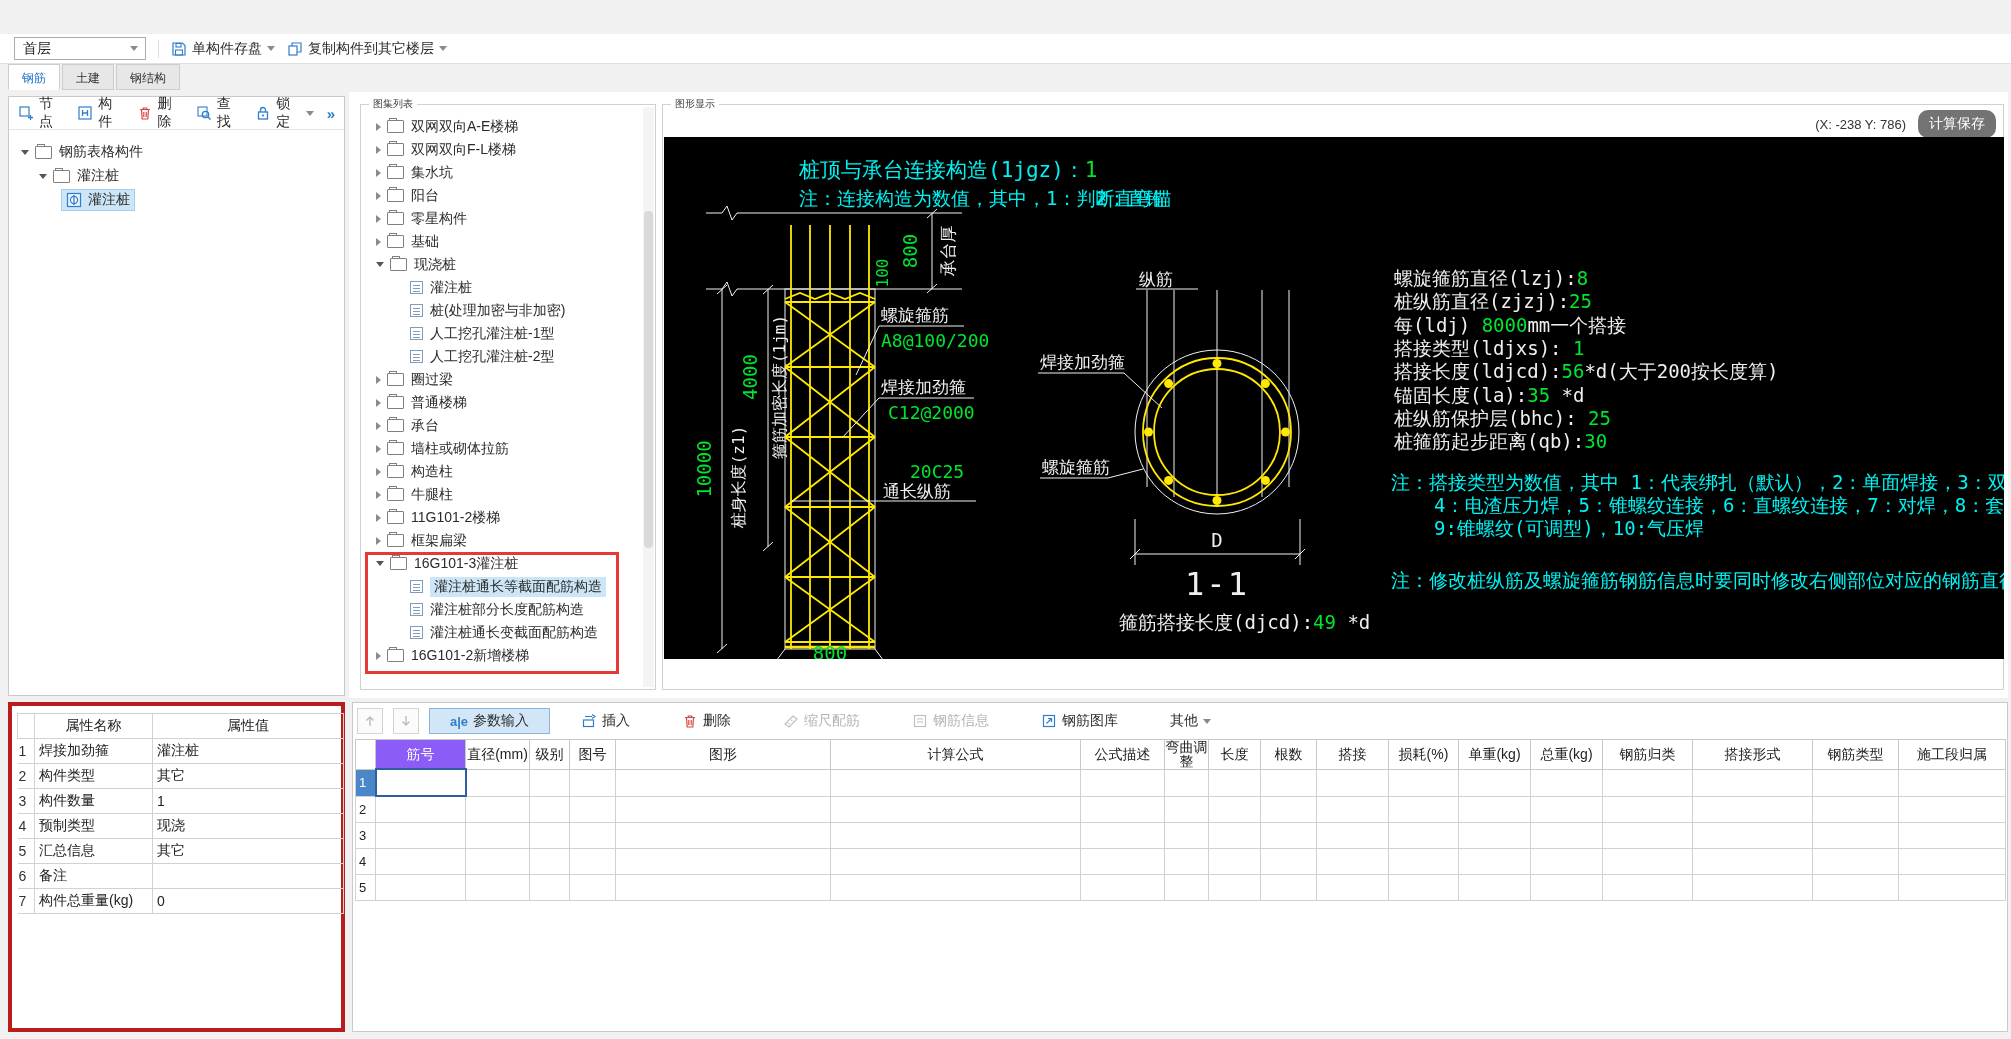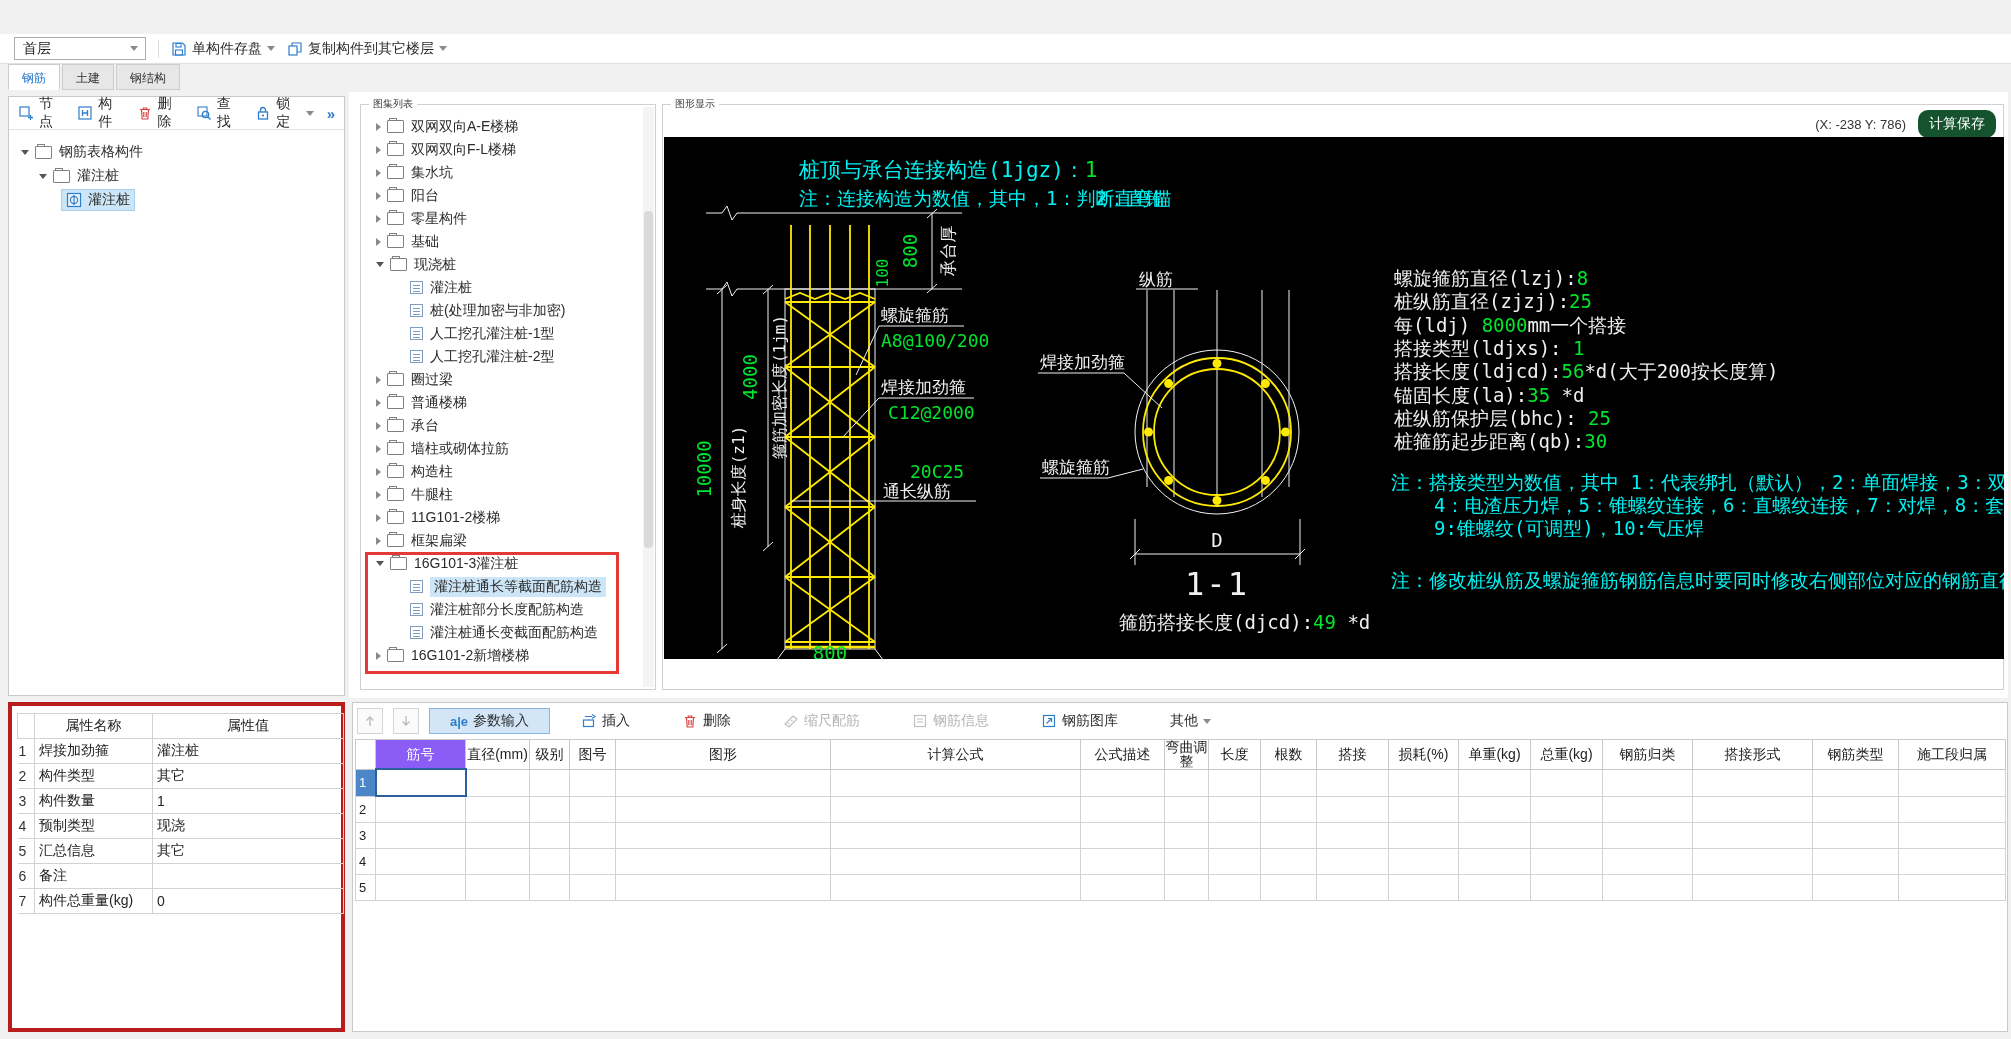--- a/index.html
+++ b/index.html
@@ -54,21 +54,21 @@
   #atlas-list{position:absolute;left:1px;top:10px;right:13px;bottom:2px;overflow:hidden;}
   .arow{display:flex;align-items:center;height:23px;font-size:14px;color:#2b2b2b;padding-left:14px;}
   .arow.d2{padding-left:48px;}
   #atlas-sb{position:absolute;top:2px;right:1px;bottom:2px;width:11px;background:#f4f4f4;}
   #atlas-sb .thumb{position:absolute;top:18%;left:1px;right:1px;height:58%;background:#dadada;border-radius:4px;}
   #redbox{position:absolute;left:4px;top:447px;width:248px;height:116px;border:3px solid #e53935;z-index:6;pointer-events:none;}
 
   #gfx-box{left:313px;top:12px;width:1342px;height:586px;padding-left:28px;}
   #gfx-top{position:absolute;right:7px;top:5px;display:flex;align-items:center;gap:12px;}
   #coords{font-size:13px;color:#333;}
-  #calc-save{width:78px;height:28px;background:#14532d;color:#fff;font-size:14px;border:none;border-radius:10px;display:flex;align-items:center;justify-content:center;}
+  #calc-save{width:78px;height:28px;background:#737373;color:#fff;font-size:14px;border:none;border-radius:10px;display:flex;align-items:center;justify-content:center;}
   #canvas{position:absolute;left:1px;top:32px;width:1340px;height:522px;background:#000;}
   #canvas svg{display:block;width:100%;height:100%;}
 
   
   .sw{stroke:#f2f2f2;stroke-width:1;fill:none;}
   .sy{stroke:#ffe900;stroke-width:1.8;fill:none;}
   .sy2{stroke:#ffe900;stroke-width:2.6;fill:none;}
   .fy{fill:#ffe900;stroke:none;}
   text{font-family:"DejaVu Sans Mono","Liberation Mono",monospace;}
   .tg{fill:#00e52e;} .tc{fill:#00f2f2;} .tww{fill:#efefef;}

